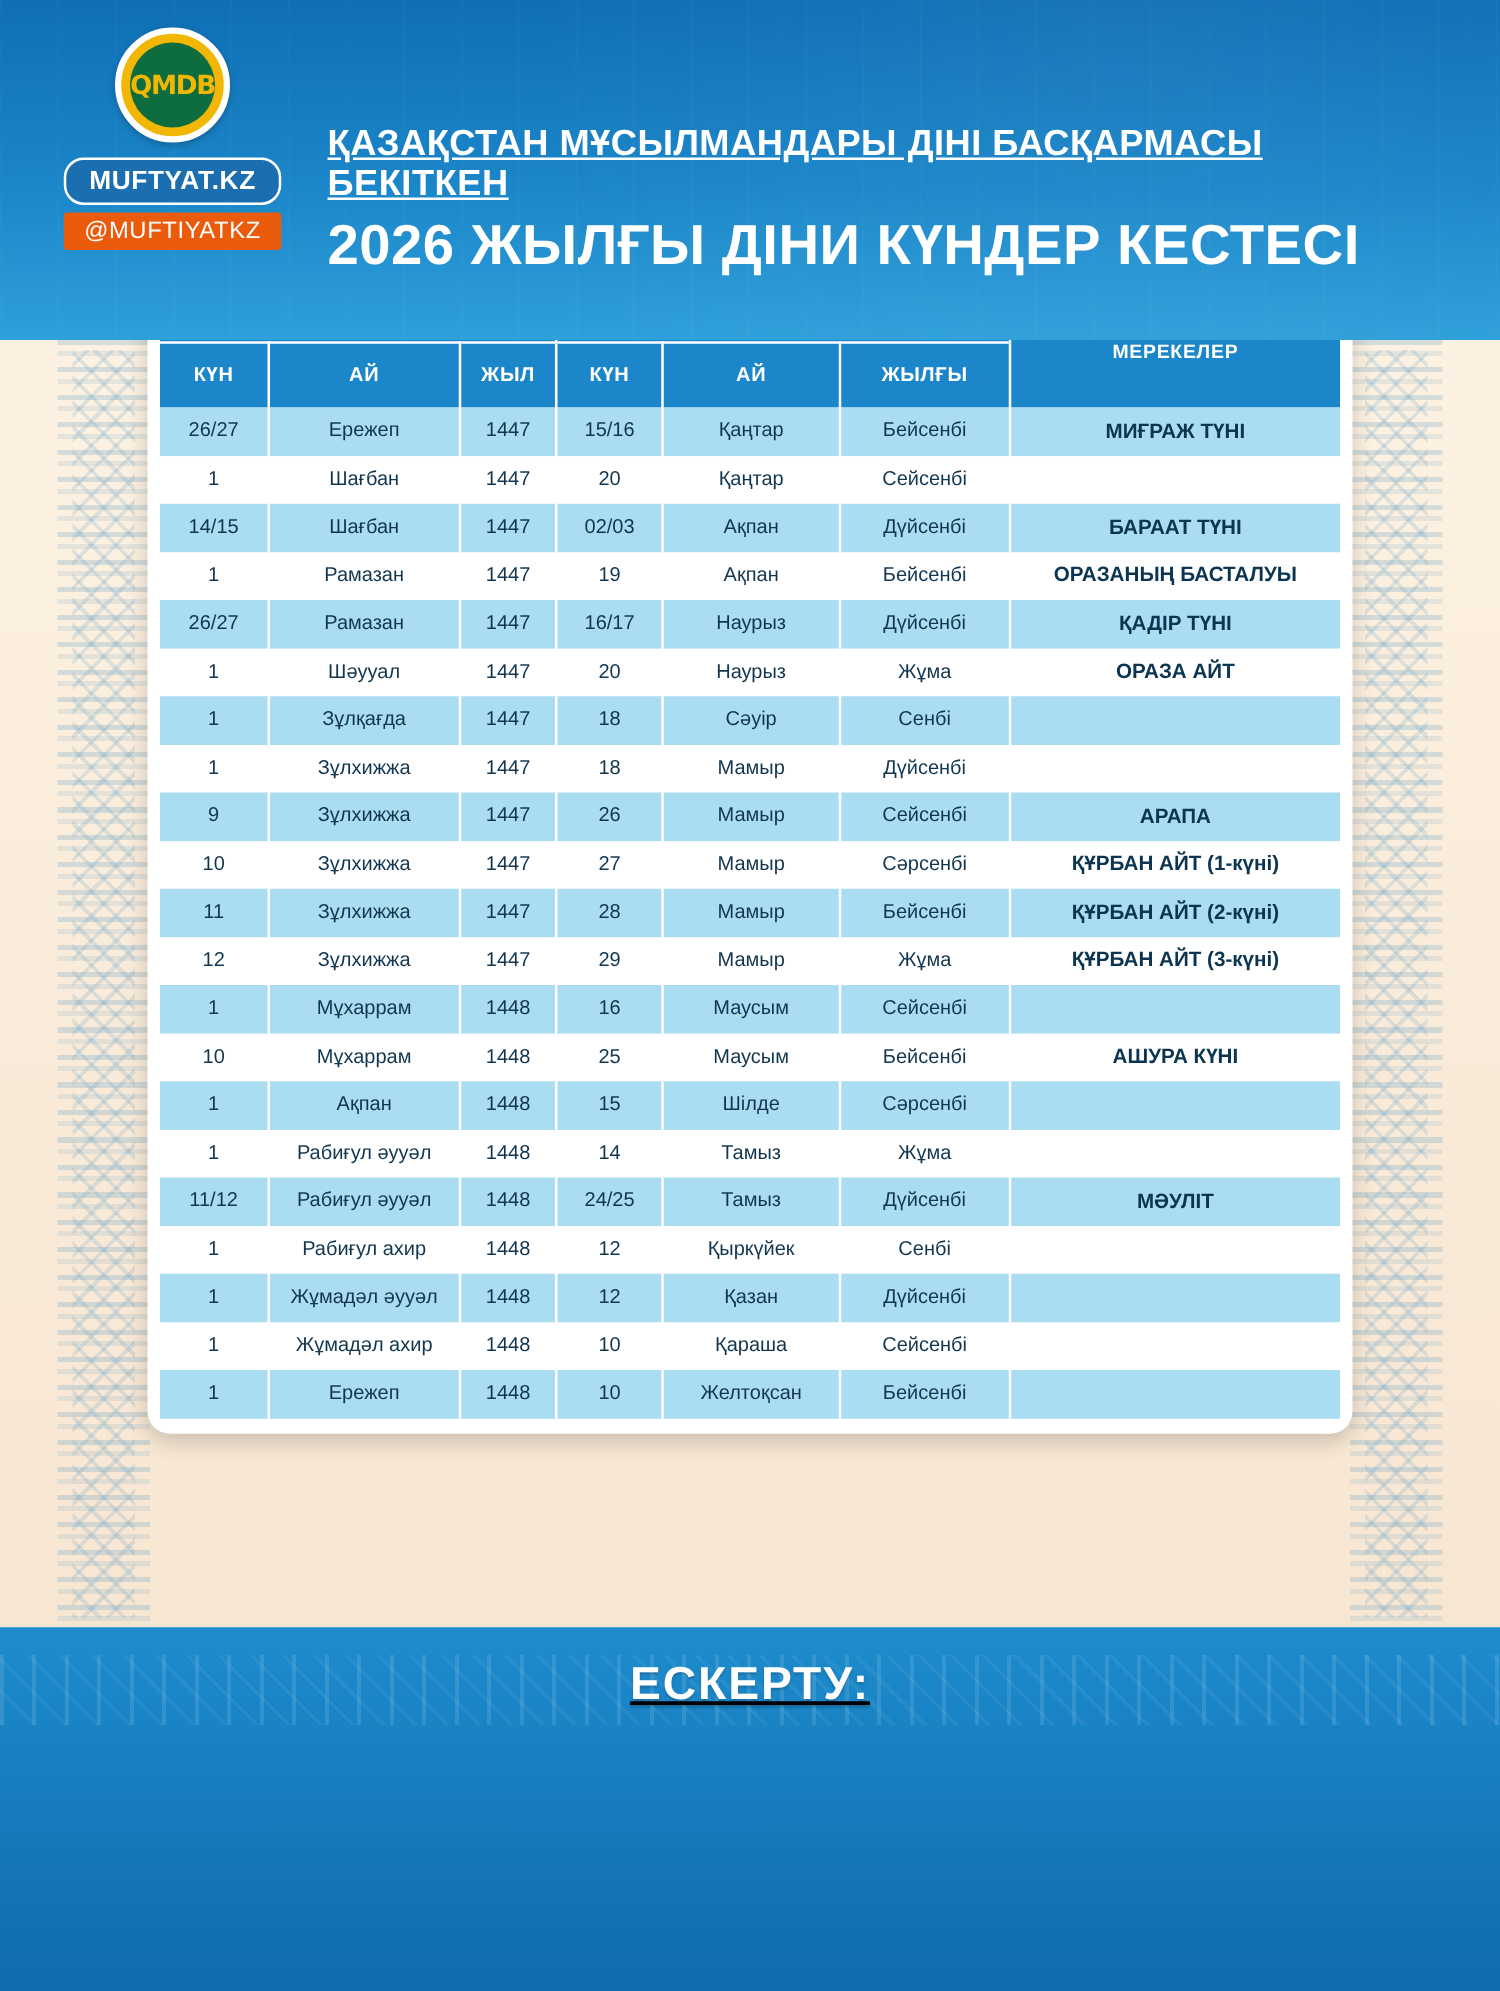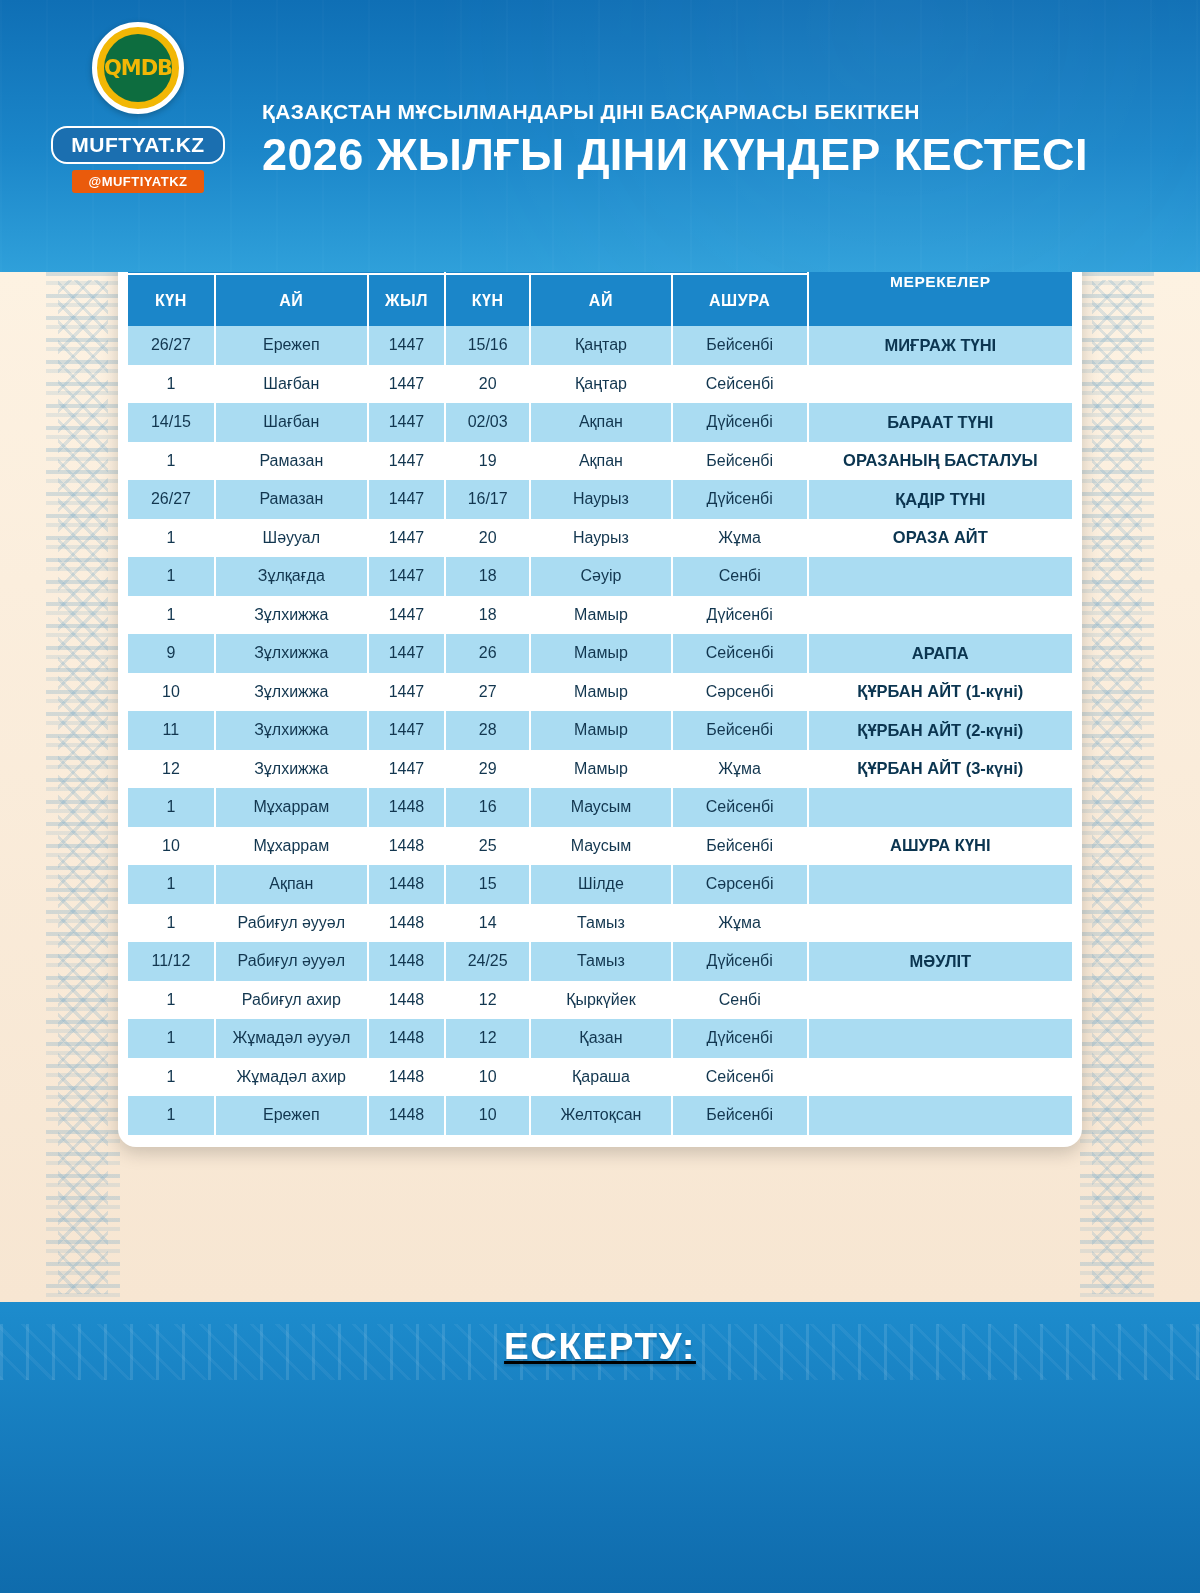--- a/index.html
+++ b/index.html
@@ -69,37 +69,38 @@
     font-weight: bold;
     font-size: 21px;
     letter-spacing: .5px;
     padding: 5px 18px;
   }
   .logo-handle {
     margin-top: 6px;
     display: inline-block;
     background: #ea5b0c;
     color: #ffffff;
-    font-weight: bold;
-    font-size: 13px;
+    font-weight: normal;
+    font-size: 19px;
     letter-spacing: .5px;
     padding: 4px 16px;
     border-radius: 3px;
   }
   .title-block {
     position: absolute;
     left: 262px; top: 100px;
     right: 40px;
   }
   .title-line1 {
     color: #ffffff;
-    font-size: 21px;
+    font-size: 29px;
     font-weight: bold;
     letter-spacing: .4px;
     line-height: 1.1;
+    text-decoration: underline;
   }
   .title-line2 {
     color: #ffffff;
     font-size: 45px;
     font-weight: bold;
     letter-spacing: .4px;
     line-height: 1.15;
     margin-top: 6px;
   }
 
@@ -277,21 +278,21 @@
             <th colspan="3">МҰСЫЛМАН ЖЫЛ САНАУЫ</th>
             <th colspan="3">МИЛАДИ ЖЫЛ САНАУЫ</th>
             <th class="rel last" rowspan="2">ДІНИ КҮНДЕР МЕН МЕРЕКЕЛЕР</th>
           </tr>
           <tr class="sub-head">
             <th>КҮН</th>
             <th>АЙ</th>
             <th>ЖЫЛ</th>
             <th>КҮН</th>
             <th>АЙ</th>
-            <th>АШУРА</th>
+            <th>ЖЫЛҒЫ</th>
           </tr>
         </thead>
         <tbody>
             <tr class="odd">
               <td>26/27</td>
               <td>Ережеп</td>
               <td>1447</td>
               <td>15/16</td>
               <td>Қаңтар</td>
               <td>Бейсенбі</td>

